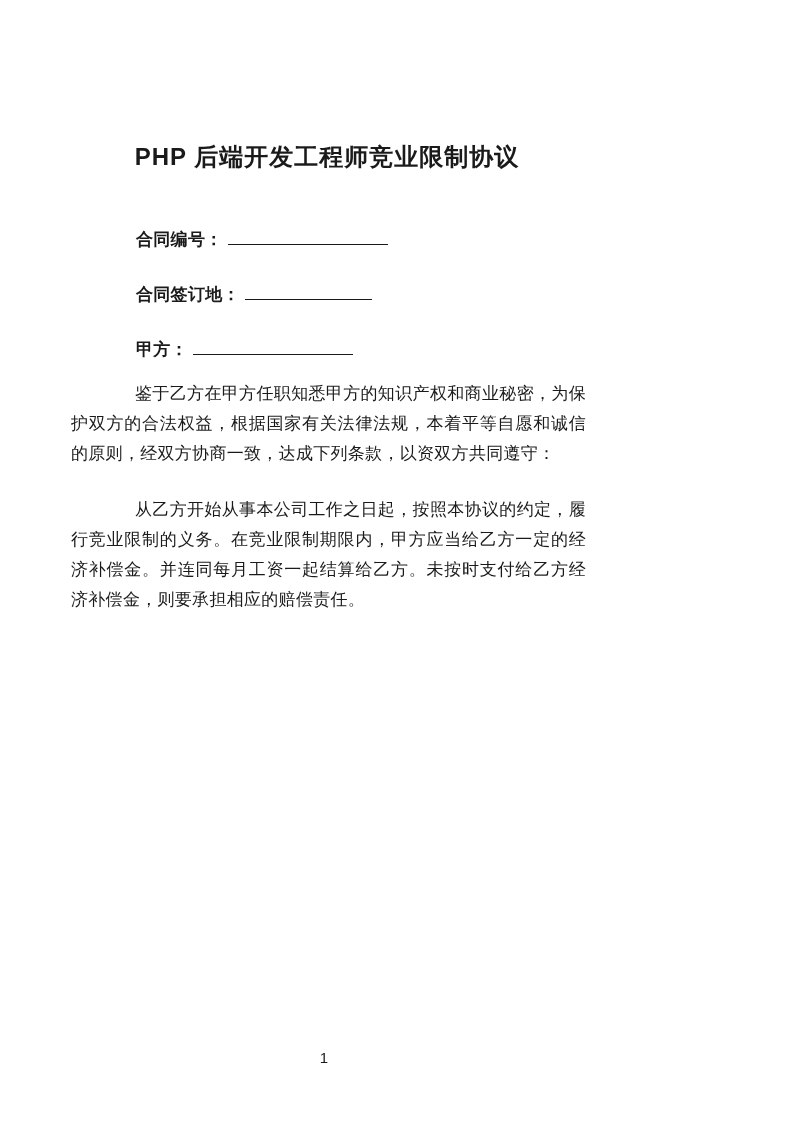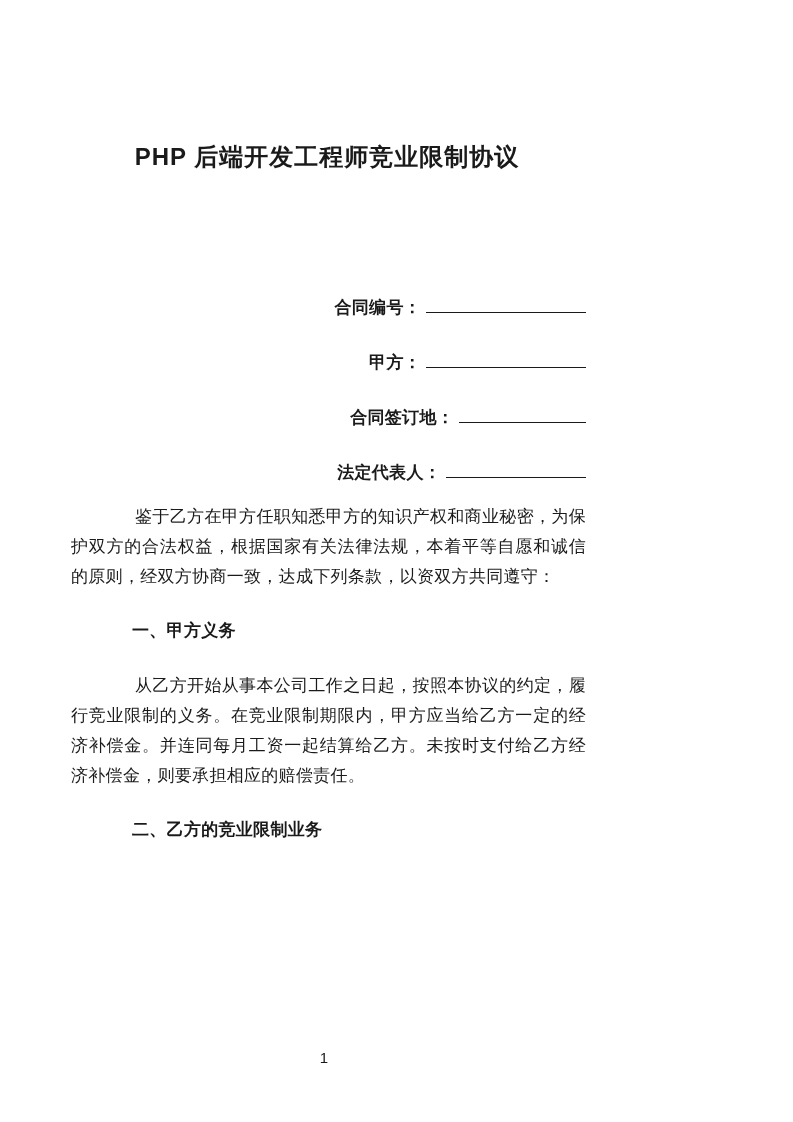--- a/index.html
+++ b/index.html
@@ -18,22 +18,21 @@
   }
   .doc-title {
     margin: 141px 62px 0 68px;
     text-align: center;
     font-size: 24px;
     line-height: 32px;
     font-weight: 700;
     letter-spacing: 1px;
   }
   .fields {
-    margin-top: 120px;
-    text-align: right;
+    margin-top: 52px;
   }
   .field {
     height: 26px;
     line-height: 26px;
     margin: 0 62px 29px 68px;
     padding-left: 68px;
     font-size: 17px;
     font-weight: 700;
     letter-spacing: 0.3px;
   }
@@ -84,34 +83,29 @@
 
 <div class="page">
 
   <div class="doc-title">PHP 后端开发工程师竞业限制协议</div>
 
   <div class="fields">
     <div class="field">
       <span>合同编号：</span><span class="blank w-long"></span>
     </div>
     <div class="field">
-      <span>甲方：</span><span class="blank w-long"></span>
-    </div>
-    <div class="field">
       <span>合同签订地：</span><span class="blank w-short"></span>
     </div>
     <div class="field">
-      <span>法定代表人：</span><span class="blank w-mid"></span>
+      <span>甲方：</span><span class="blank w-long"></span>
     </div>
   </div>
 
   <p class="para">鉴于乙方在甲方任职知悉甲方的知识产权和商业秘密，为保护双方的合法权益，根据国家有关法律法规，本着平等自愿和诚信的原则，经双方协商一致，达成下列条款，以资双方共同遵守：</p>
 
-  <div class="section-heading">一、甲方义务</div>
 
   <p class="para gap-top">从乙方开始从事本公司工作之日起，按照本协议的约定，履行竞业限制的义务。在竞业限制期限内，甲方应当给乙方一定的经济补偿金。并连同每月工资一起结算给乙方。未按时支付给乙方经济补偿金，则要承担相应的赔偿责任。</p>
 
-  <div class="section-heading">二、乙方的竞业限制业务</div>
 
 
   <div class="page-number">1</div>
 
 </div>
 
 </body></html>

